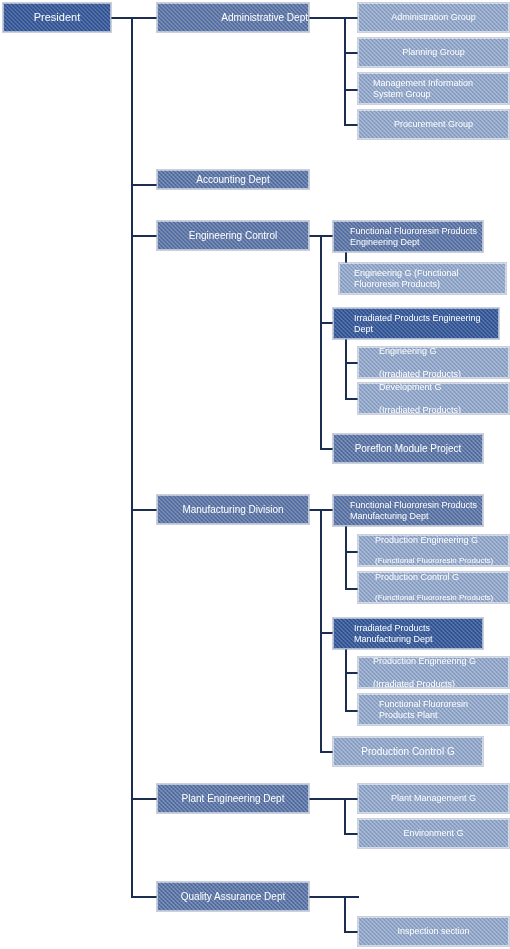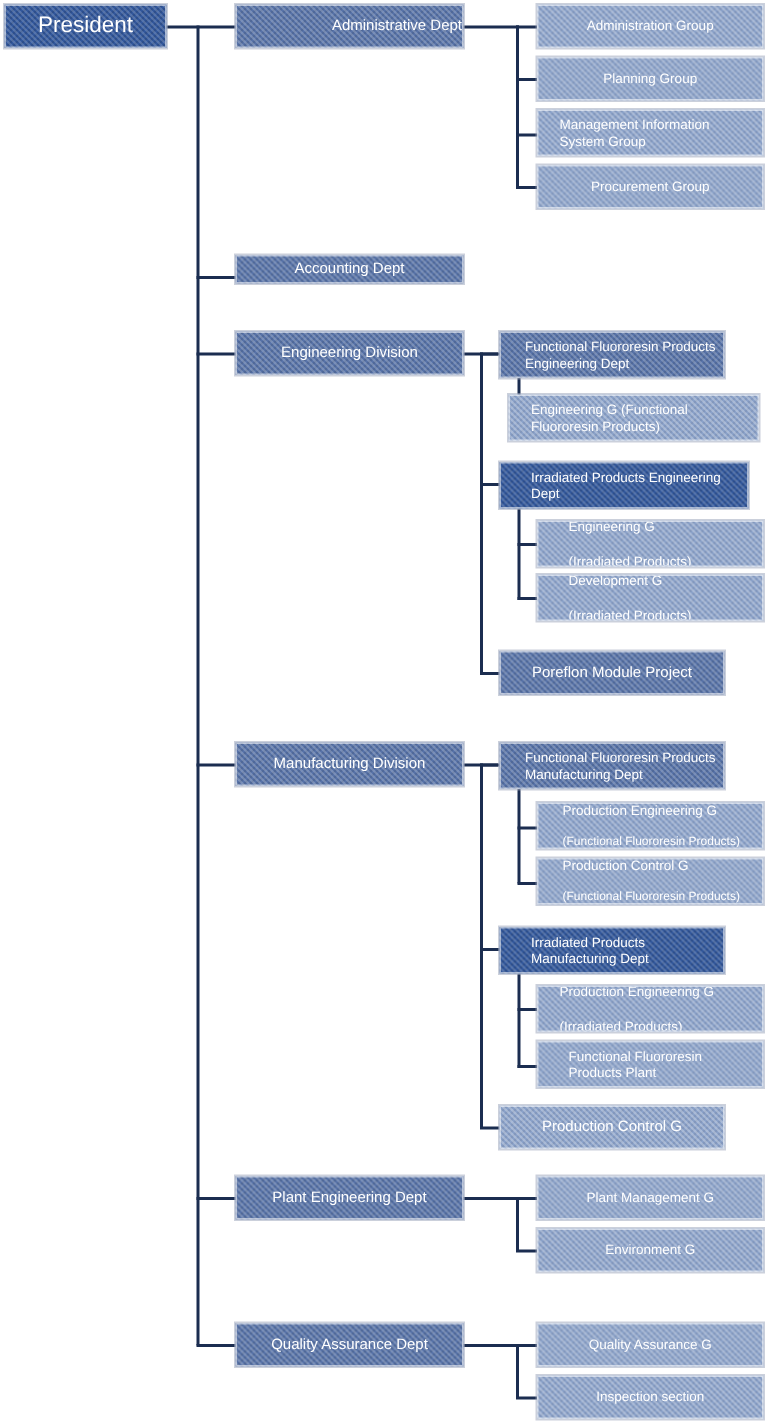--- a/index.html
+++ b/index.html
@@ -50,21 +50,21 @@
   }
   .lv2{
     background-color:#8ba2c9;
     background-image:
       linear-gradient(45deg, rgba(255,255,255,.26) 25%, transparent 25%, transparent 50%, rgba(255,255,255,.26) 50%, rgba(255,255,255,.26) 75%, transparent 75%),
       linear-gradient(-45deg, rgba(0,0,0,.06) 25%, transparent 25%, transparent 50%, rgba(0,0,0,.06) 50%, rgba(0,0,0,.06) 75%, transparent 75%);
   }
 
   .c{justify-content:center;text-align:center;}
   .l{justify-content:flex-start;text-align:left;}
-  .t11{font-size:15px;}
+  .t11{font-size:11px;}
   .t10{font-size:10px;}
   .t9{font-size:9px;}
   .small{font-size:8px;}
   .pad4{padding-left:16px;padding-right:3px;}
   .pad14{padding-left:14px;padding-right:3px;}
   .pad20{padding-left:20px;padding-right:3px;}
 </style>
 </head>
 <body>
 
@@ -127,21 +127,21 @@
     <span class="lbl">President</span>
   </div>
 
   <div class="node lv1 c t10" style="left:157px;top:3px;width:152px;height:29px;text-align:right;">
     <span class="lbl">Administrative Dept</span>
   </div>
   <div class="node lv1 c t10" style="left:157px;top:170px;width:152px;height:19px;">
     <span class="lbl">Accounting Dept</span>
   </div>
   <div class="node lv1 c t10" style="left:157px;top:221px;width:152px;height:29px;">
-    <span class="lbl">Engineering Division</span>
+    <span class="lbl">Engineering Control</span>
   </div>
   <div class="node lv1 c t10" style="left:157px;top:495px;width:152px;height:29px;">
     <span class="lbl">Manufacturing Division</span>
   </div>
   <div class="node lv1 c t10" style="left:157px;top:784px;width:152px;height:29px;">
     <span class="lbl">Plant Engineering Dept</span>
   </div>
   <div class="node lv1 c t10" style="left:157px;top:882px;width:152px;height:29px;">
     <span class="lbl">Quality Assurance Dept</span>
   </div>
@@ -219,20 +219,17 @@
     <span class="lbl">Production Control G</span>
   </div>
 
   <div class="node lv2 c t9" style="left:358px;top:784px;width:151px;height:29px;">
     <span class="lbl">Plant Management G</span>
   </div>
   <div class="node lv2 c t9" style="left:358px;top:819px;width:151px;height:29px;">
     <span class="lbl">Environment G</span>
   </div>
 
-  <div class="node lv2 c t9" style="left:358px;top:882px;width:151px;height:29px;">
-    <span class="lbl">Quality Assurance G</span>
-  </div>
   <div class="node lv2 c t9" style="left:358px;top:917px;width:151px;height:29px;">
     <span class="lbl">Inspection section</span>
   </div>
 
 </div>
 
 </body></html>

